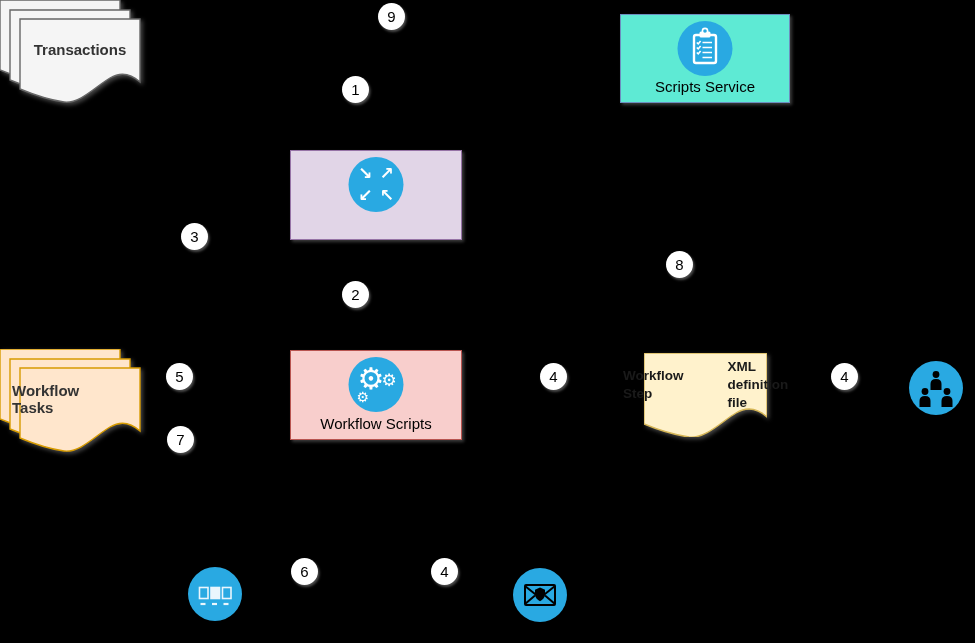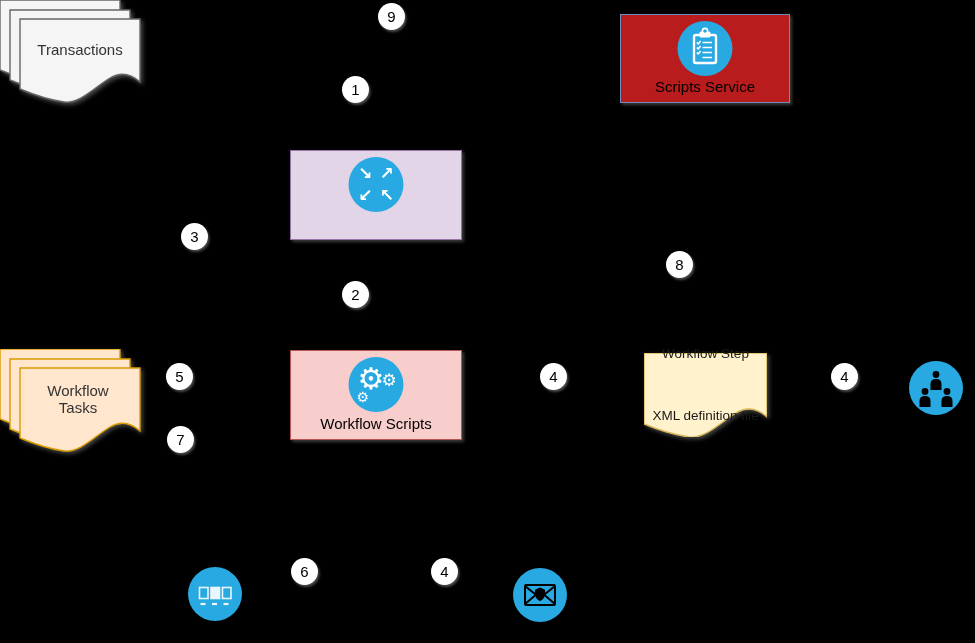--- a/index.html
+++ b/index.html
@@ -34,23 +34,23 @@
     position:absolute;color:#fff;font-family:"DejaVu Sans",sans-serif;line-height:1;
   }
   .gear-large{font-size:30px;left:9px;top:7px;}
   .gear-med{font-size:17px;left:33px;top:15px;}
   .gear-small{font-size:14px;left:8px;top:33px;}
   
   .doc-group{position:absolute;}
   .doc-group svg{position:absolute;left:0;top:0;filter:drop-shadow(2px 2px 2px rgba(130,130,130,0.55));}
   .doc-label{
     position:absolute;display:flex;align-items:center;justify-content:center;
-    text-align:center;font-size:15px;color:#333;
+    font-size:15px;color:#333;font-weight:bold;
   }
-  .doc-label.small{font-size:13.5px;line-height:1.35;color:#1a1a1a;flex-direction:column;gap:44px;}
+  .doc-label.small{font-size:13.5px;line-height:1.35;color:#1a1a1a;flex-direction:row;gap:44px;}
   
   .badge{
     position:absolute;width:27px;height:27px;border-radius:50%;
     background:#ffffff;color:#000;font-size:15px;line-height:27px;text-align:center;
     box-shadow:1.5px 2px 2.5px rgba(140,140,140,0.55);
   }
   
   .round-icon{position:absolute;}
 </style>
 </head>
@@ -62,21 +62,21 @@
     <svg width="142" height="122" viewBox="0 0 142 122">
       <g fill="#f5f5f5" stroke="#666666" stroke-width="1.4">
         <path d="M0,0 L120,0 L120,63 C110,54 100,53 90,59 C76,67 60,85 44,83 C30,81 12,75 0,70 Z"></path>
         <path transform="translate(10,10)" d="M0,0 L120,0 L120,63 C110,54 100,53 90,59 C76,67 60,85 44,83 C30,81 12,75 0,70 Z"></path>
         <path transform="translate(20,19)" d="M0,0 L120,0 L120,63 C110,54 100,53 90,59 C76,67 60,85 44,83 C30,81 12,75 0,70 Z"></path>
       </g>
     </svg>
     <div class="doc-label" style="left:20px;top:22px;width:120px;height:55px;">Transactions</div>
   </div>
 
-  <div class="svc-box" style="left:620px;top:14px;width:170px;height:89px;background:#b91c1c;border:1px solid #6c8ebf;">
+  <div class="svc-box" style="left:620px;top:14px;width:170px;height:89px;background:#5eead4;border:1px solid #6c8ebf;">
     <div class="icon-circle">
       <svg width="55" height="55" viewBox="0 0 55 55">
         <rect x="16.5" y="14" width="22" height="28" rx="2" fill="none" stroke="#fff" stroke-width="2.4"></rect>
         <rect x="22" y="10.5" width="11" height="6" rx="1.5" fill="#fff"></rect>
         <circle cx="27.5" cy="10" r="2.6" fill="#29a9e2" stroke="#fff" stroke-width="1.6"></circle>
         <g stroke="#fff" stroke-width="1.6" fill="none">
           <line x1="25" y1="21.5" x2="34.5" y2="21.5"></line>
           <line x1="25" y1="26.5" x2="34.5" y2="26.5"></line>
           <line x1="25" y1="31.5" x2="34.5" y2="31.5"></line>
           <line x1="25" y1="36.5" x2="34.5" y2="36.5"></line>
@@ -110,21 +110,21 @@
   </div>
 
   <div class="doc-group" style="left:0;top:349px;width:142px;height:122px;">
     <svg width="142" height="122" viewBox="0 0 142 122">
       <g fill="#ffe6cc" stroke="#d79b00" stroke-width="1.4">
         <path d="M0,0 L120,0 L120,63 C110,54 100,53 90,59 C76,67 60,85 44,83 C30,81 12,75 0,70 Z"></path>
         <path transform="translate(10,10)" d="M0,0 L120,0 L120,63 C110,54 100,53 90,59 C76,67 60,85 44,83 C30,81 12,75 0,70 Z"></path>
         <path transform="translate(20,19)" d="M0,0 L120,0 L120,63 C110,54 100,53 90,59 C76,67 60,85 44,83 C30,81 12,75 0,70 Z"></path>
       </g>
     </svg>
-    <div class="doc-label" style="left:20px;top:21px;width:100px;height:58px;padding-left:8px;">Workflow Tasks</div>
+    <div class="doc-label" style="left:12px;top:21px;width:100px;height:58px;">Workflow Tasks</div>
   </div>
 
   <div class="doc-group" style="left:644px;top:353px;width:123px;height:84px;">
     <svg width="123" height="84" viewBox="0 0 123 84">
       <path d="M0,0 L123,0 L123,64 C113,55 102,54 92,60 C78,68 62,86 45,84 C31,82 12,76 0,71 Z" fill="#fff2cc" stroke="#d6b656" stroke-width="1.4"></path>
     </svg>
     <div class="doc-label small" style="left:0;top:6px;width:123px;height:52px;">
       <span>Workflow Step</span>
       <span>XML definition file</span>
     </div>

